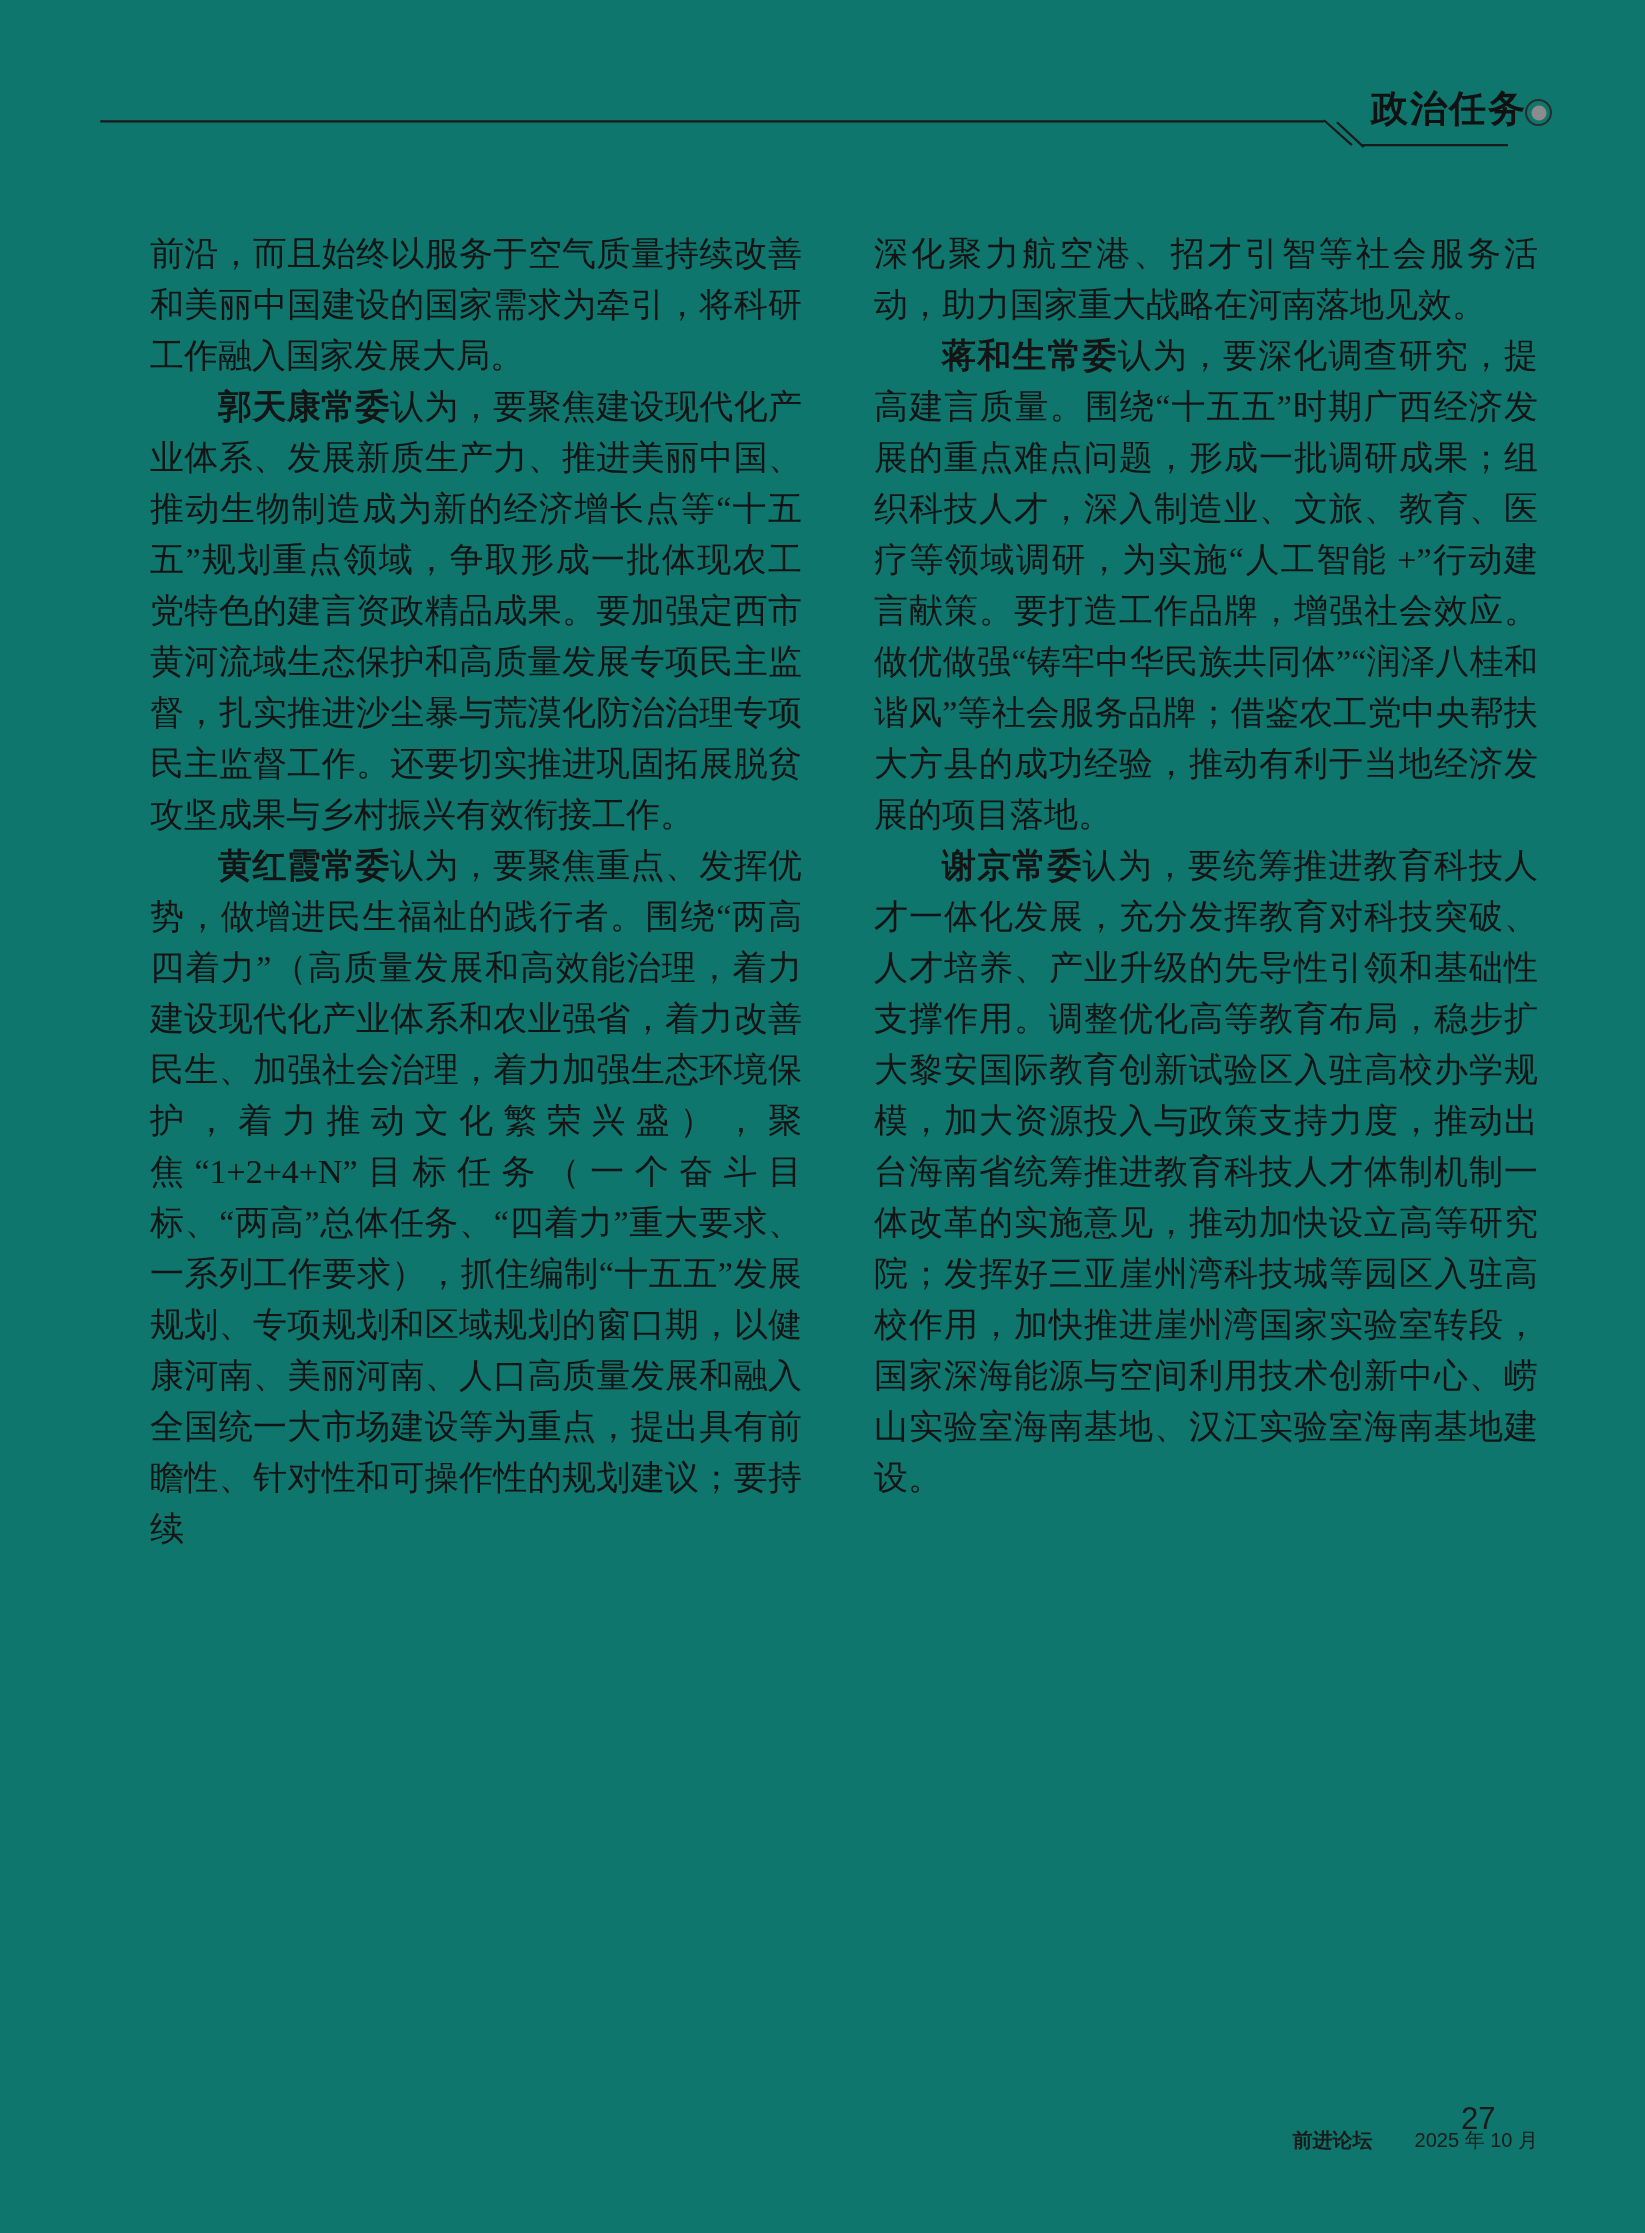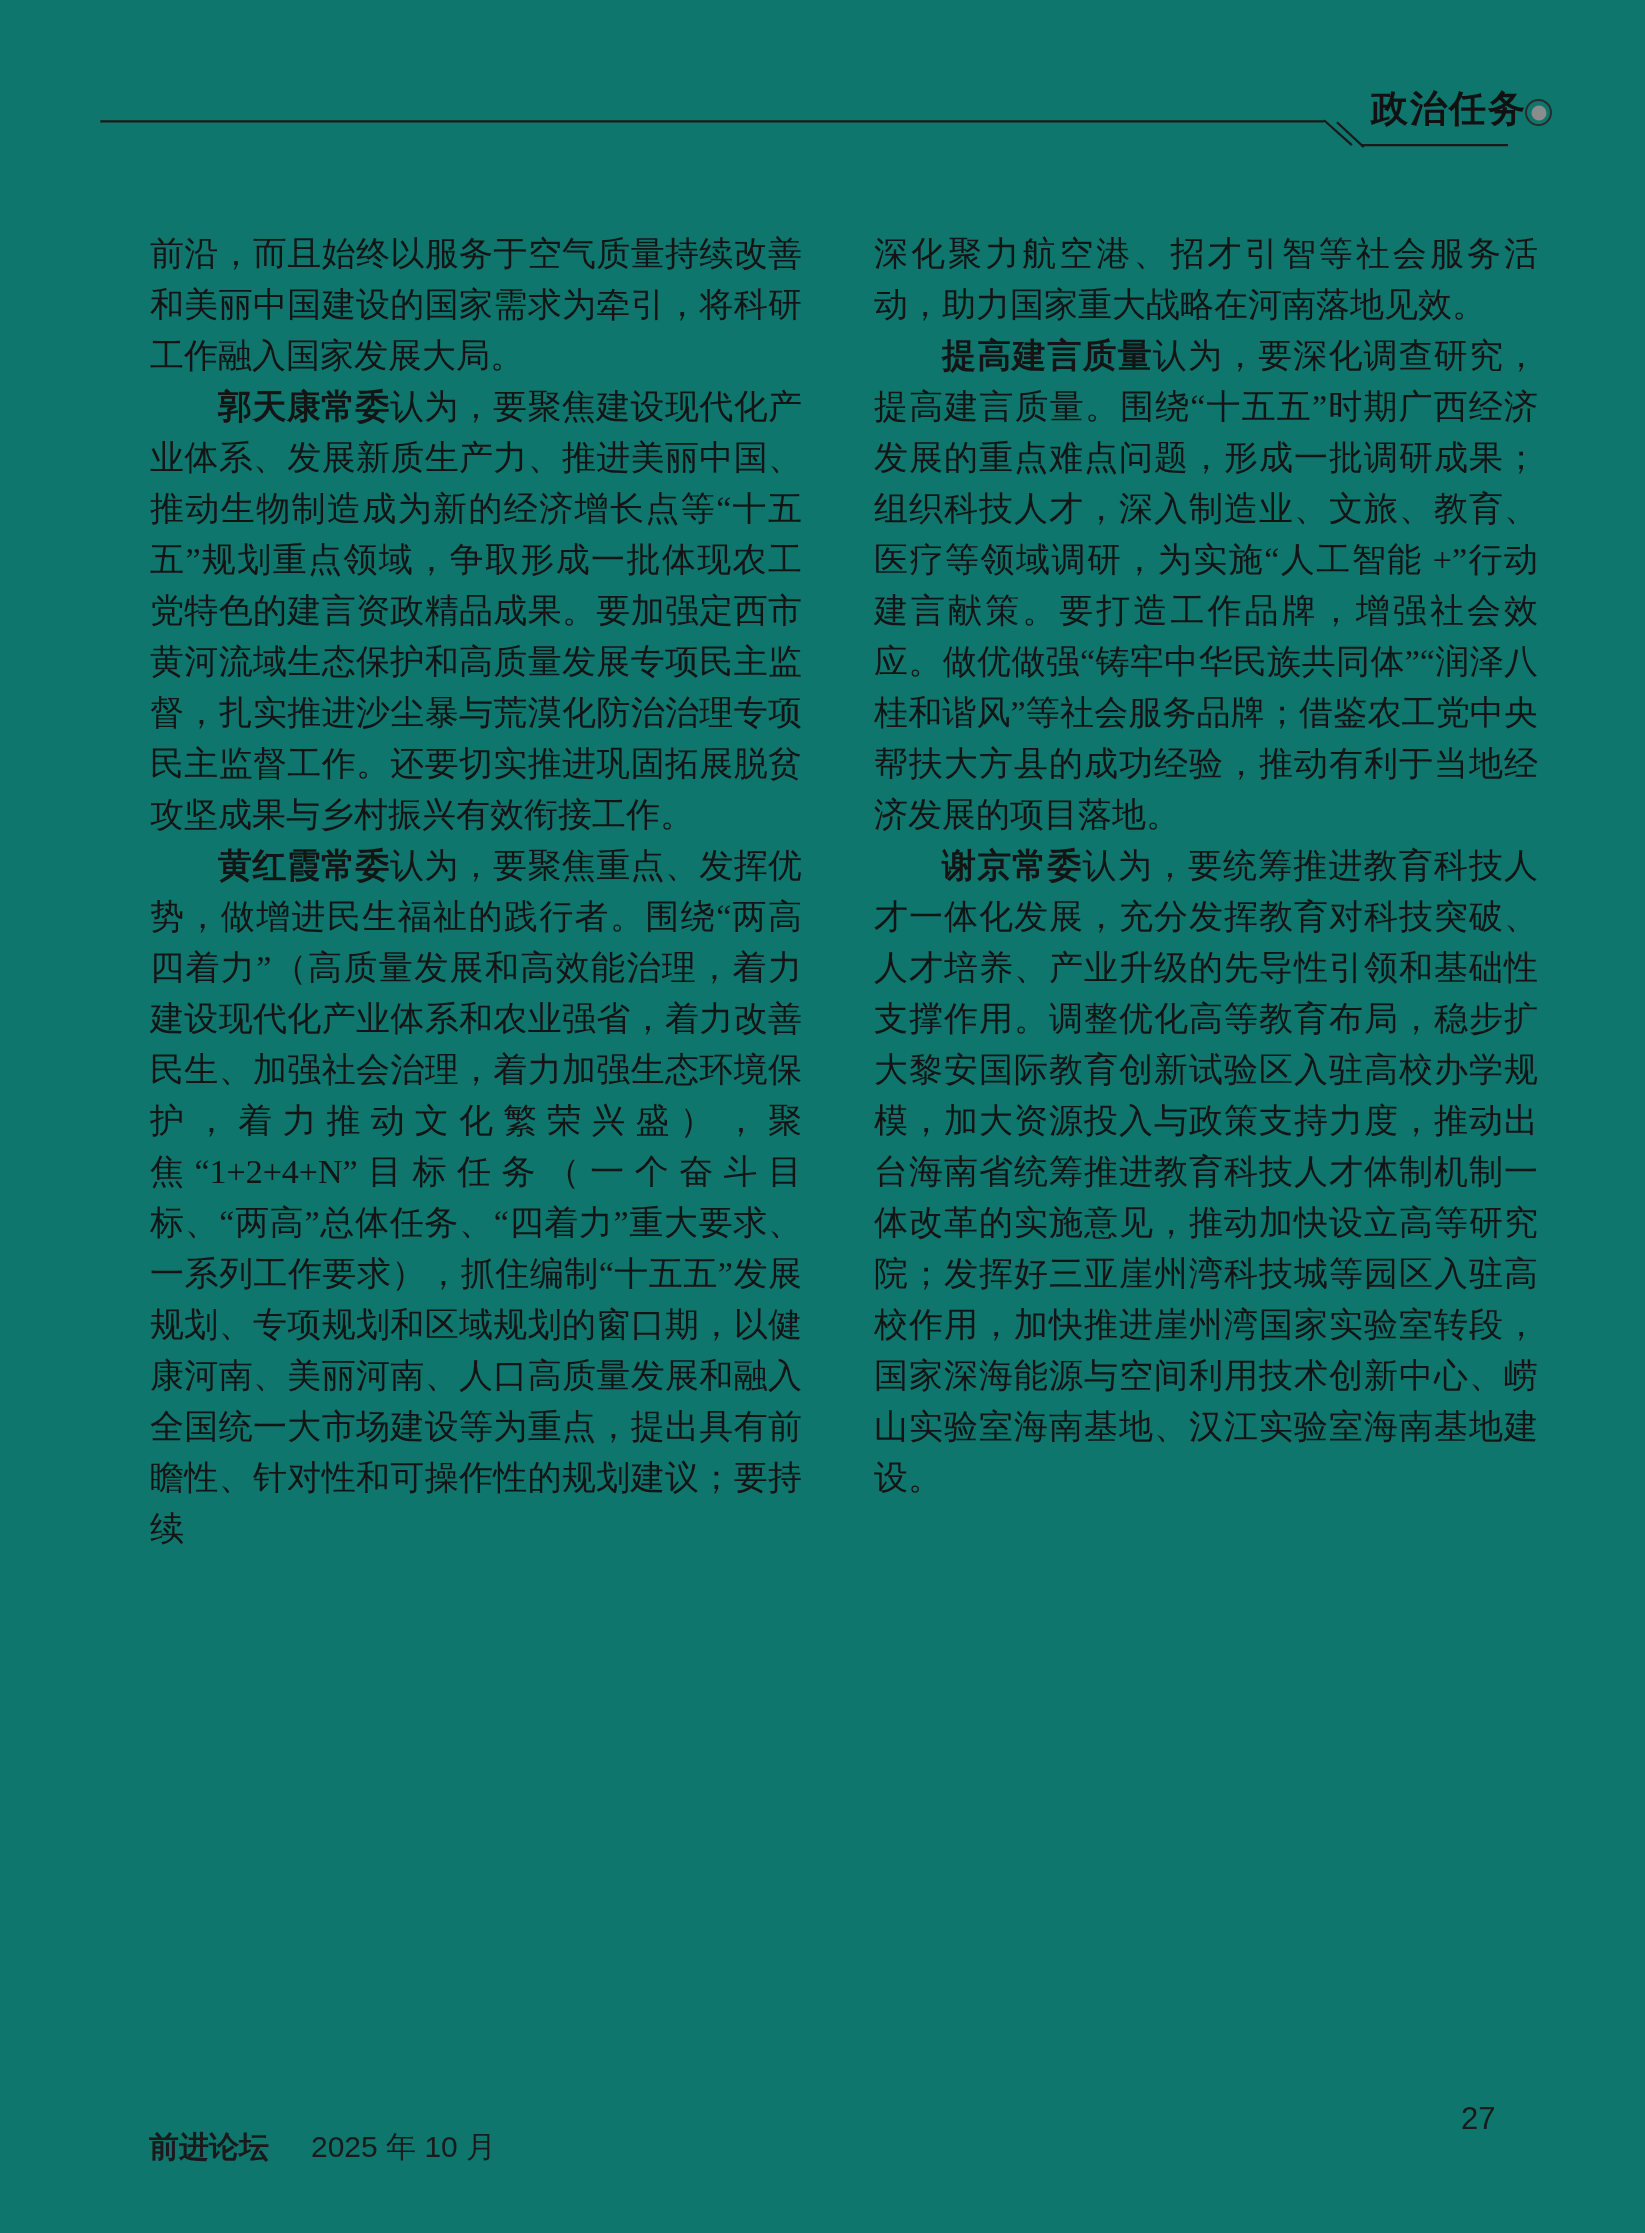--- a/index.html
+++ b/index.html
@@ -52,23 +52,23 @@
   .col-right{left:874px;width:664px;}
   .col p{margin:0;padding:0;text-indent:2em;}
   .col p.cont{text-indent:0;margin-top:25px;}
   .speaker{
     font-weight:bold;
     font-family:"Liberation Sans","DejaVu Sans",sans-serif;
   }
   
   .footer{
     position:absolute;left:149px;top:2127px;width:1389px;
-    text-align:left;
+    text-align:right;
     font-family:"Liberation Sans","DejaVu Sans",sans-serif;
-    font-size:30px;color:#1a1a1a;
+    font-size:20px;color:#1a1a1a;
     white-space:nowrap;
   }
   .footer .journal{font-weight:bold;}
   .footer .issue-date{margin-left:42px;font-weight:500;}
   .page-number{
     position:absolute;left:1461px;top:2101px;
     font-family:"Liberation Sans","DejaVu Sans",sans-serif;
     font-size:31px;color:#1a1a1a;
   }
 </style>
@@ -91,21 +91,21 @@
   </div>
 
   <div class="col col-left">
     <p class="cont"><span>前沿，而且始终以服务于空气质量持续改善和美丽中国建设的国家需求为牵引，将科研工作融入国家发展大局。</span></p>
     <p><span class="speaker">郭天康常委</span><span>认为，要聚焦建设现代化产业体系、发展新质生产力、推进美丽中国、推动生物制造成为新的经济增长点等“十五五”规划重点领域，争取形成一批体现农工党特色的建言资政精品成果。要加强定西市黄河流域生态保护和高质量发展专项民主监督，扎实推进沙尘暴与荒漠化防治治理专项民主监督工作。还要切实推进巩固拓展脱贫攻坚成果与乡村振兴有效衔接工作。</span></p>
     <p><span class="speaker">黄红霞常委</span><span>认为，要聚焦重点、发挥优势，做增进民生福祉的践行者。围绕“两高四着力”（高质量发展和高效能治理，着力建设现代化产业体系和农业强省，着力改善民生、加强社会治理，着力加强生态环境保护，着力推动文化繁荣兴盛），聚焦“1+2+4+N”目标任务（一个奋斗目标、“两高”总体任务、“四着力”重大要求、一系列工作要求），抓住编制“十五五”发展规划、专项规划和区域规划的窗口期，以健康河南、美丽河南、人口高质量发展和融入全国统一大市场建设等为重点，提出具有前瞻性、针对性和可操作性的规划建议；要持续</span></p>
   </div>
 
   <div class="col col-right">
     <p class="cont"><span>深化聚力航空港、招才引智等社会服务活动，助力国家重大战略在河南落地见效。</span></p>
-    <p><span class="speaker">提高建言质量</span><span>认为，要深化调查研究，提高建言质量。围绕“十五五”时期广西经济发展的重点难点问题，形成一批调研成果；组织科技人才，深入制造业、文旅、教育、医疗等领域调研，为实施“人工智能 +”行动建言献策。要打造工作品牌，增强社会效应。做优做强“铸牢中华民族共同体”“润泽八桂和谐风”等社会服务品牌；借鉴农工党中央帮扶大方县的成功经验，推动有利于当地经济发展的项目落地。</span></p>
+    <p><span class="speaker">蒋和生常委</span><span>认为，要深化调查研究，提高建言质量。围绕“十五五”时期广西经济发展的重点难点问题，形成一批调研成果；组织科技人才，深入制造业、文旅、教育、医疗等领域调研，为实施“人工智能 +”行动建言献策。要打造工作品牌，增强社会效应。做优做强“铸牢中华民族共同体”“润泽八桂和谐风”等社会服务品牌；借鉴农工党中央帮扶大方县的成功经验，推动有利于当地经济发展的项目落地。</span></p>
     <p><span class="speaker">谢京常委</span><span>认为，要统筹推进教育科技人才一体化发展，充分发挥教育对科技突破、人才培养、产业升级的先导性引领和基础性支撑作用。调整优化高等教育布局，稳步扩大黎安国际教育创新试验区入驻高校办学规模，加大资源投入与政策支持力度，推动出台海南省统筹推进教育科技人才体制机制一体改革的实施意见，推动加快设立高等研究院；发挥好三亚崖州湾科技城等园区入驻高校作用，加快推进崖州湾国家实验室转段，国家深海能源与空间利用技术创新中心、崂山实验室海南基地、汉江实验室海南基地建设。</span></p>
   </div>
 
   <div class="footer">
     <span class="journal">前进论坛</span><span class="issue-date">2025 年 10 月</span>
   </div>
 
   <div class="page-number">27</div>
 
 </div>

